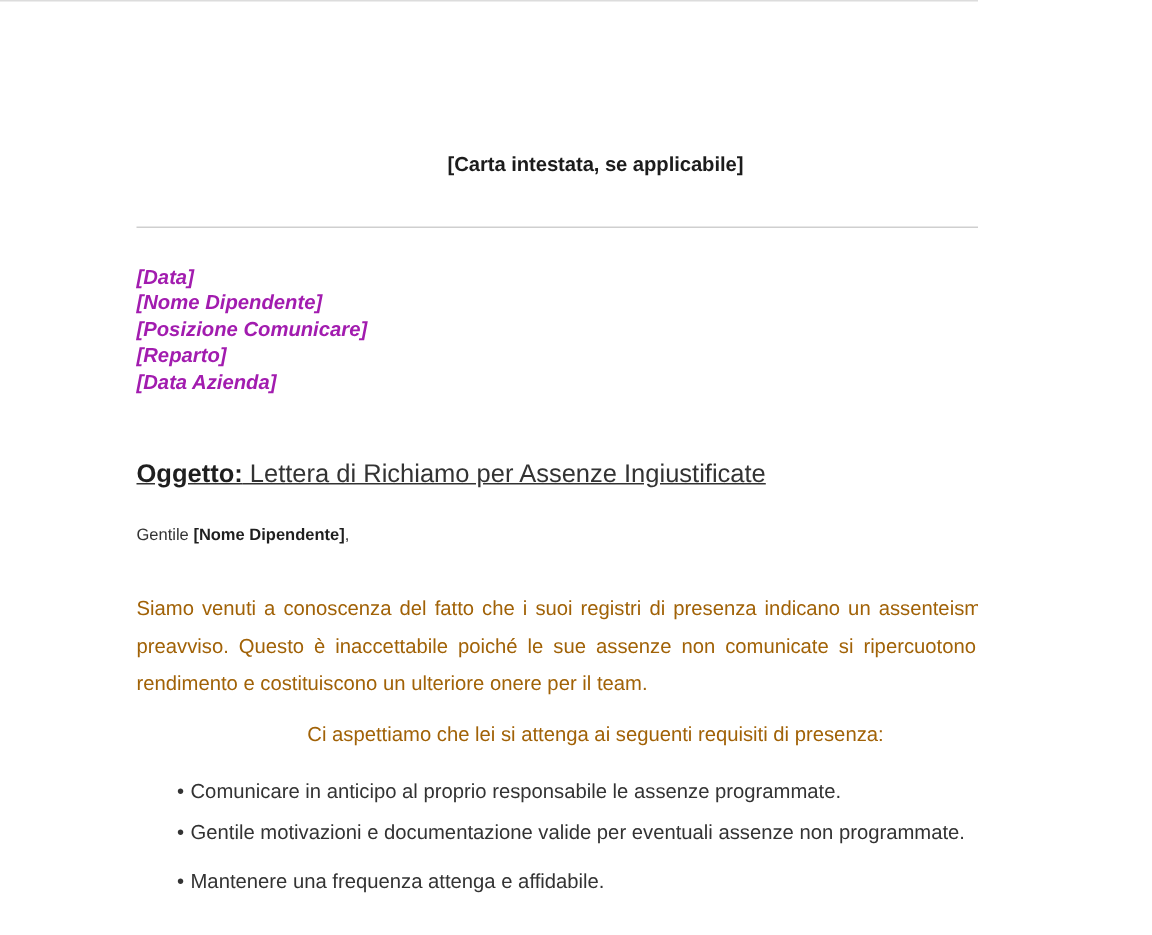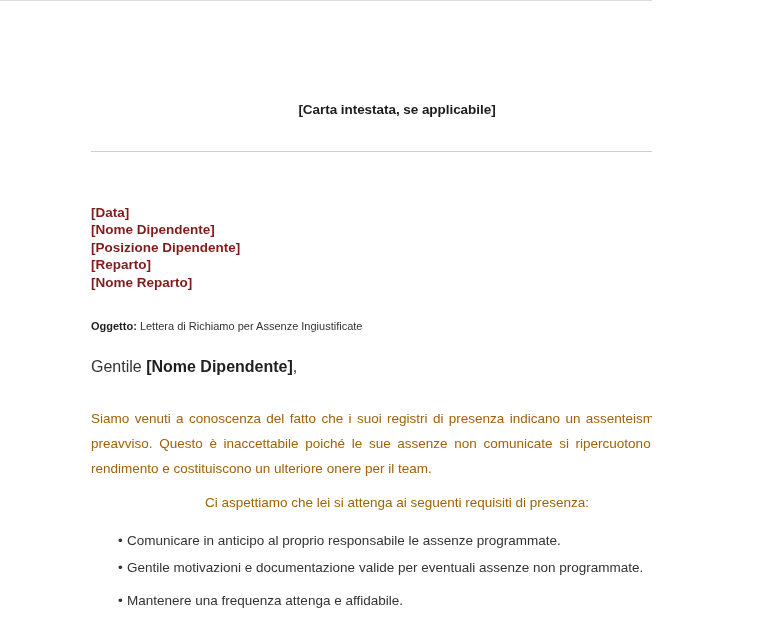--- a/index.html
+++ b/index.html
@@ -49,43 +49,45 @@
   .divider {
     margin-top: 32px;
     height: 0;
     border: 0;
     border-top: 1px solid #cfcfcf;
     width: 100%;
   }
 
   
   .address-block {
-    margin-top: 52px;
+    margin-top: 24px;
     font-weight: bold;
     font-size: 13.5px;
     line-height: 17.6px;
-    color: #7f1d1d;
+    color: #a21caf;
+    font-style: italic;
   }
   .address-line {
     display: block;
     white-space: nowrap;
   }
 
   
   .subject {
-    margin-top: 26px;
-    font-size: 11px;
+    margin-top: 39px;
+    font-size: 17px;
     line-height: 1.5;
     color: #333333;
+    text-decoration: underline;
   }
   .subject .lbl { font-weight: bold; color: #1f1f1f; }
 
   .salutation {
     margin-top: 21px;
-    font-size: 16px;
+    font-size: 11px;
     line-height: 1.5;
     color: #333333;
   }
   .salutation .name { font-weight: bold; color: #1f1f1f; }
 
   
   .para {
     font-size: 13.5px;
     line-height: 25px;
     color: #a16207;
@@ -127,23 +129,23 @@
 <div class="page">
   <div class="content">
 
     <div class="letterhead">[Carta intestata, se applicabile]</div>
 
     <hr class="divider">
 
     <div class="address-block">
       <span class="address-line">[Data]</span>
       <span class="address-line">[Nome Dipendente]</span>
-      <span class="address-line">[Posizione Dipendente]</span>
+      <span class="address-line">[Posizione Comunicare]</span>
       <span class="address-line">[Reparto]</span>
-      <span class="address-line">[Nome Reparto]</span>
+      <span class="address-line">[Data Azienda]</span>
     </div>
 
     <div class="subject"><span class="lbl">Oggetto:</span><span> Lettera di Richiamo per Assenze Ingiustificate</span></div>
 
     <div class="salutation"><span>Gentile </span><span class="name">[Nome Dipendente]</span><span>,</span></div>
 
     <p class="para para-intro">Siamo venuti a conoscenza del fatto che i suoi registri di presenza indicano un assenteismo senza preavviso. Questo è inaccettabile poiché le sue assenze non comunicate si ripercuotono sul suo rendimento e costituiscono un ulteriore onere per il team.</p>
 
     <p class="para para-lead">Ci aspettiamo che lei si attenga ai seguenti requisiti di presenza:</p>
 

